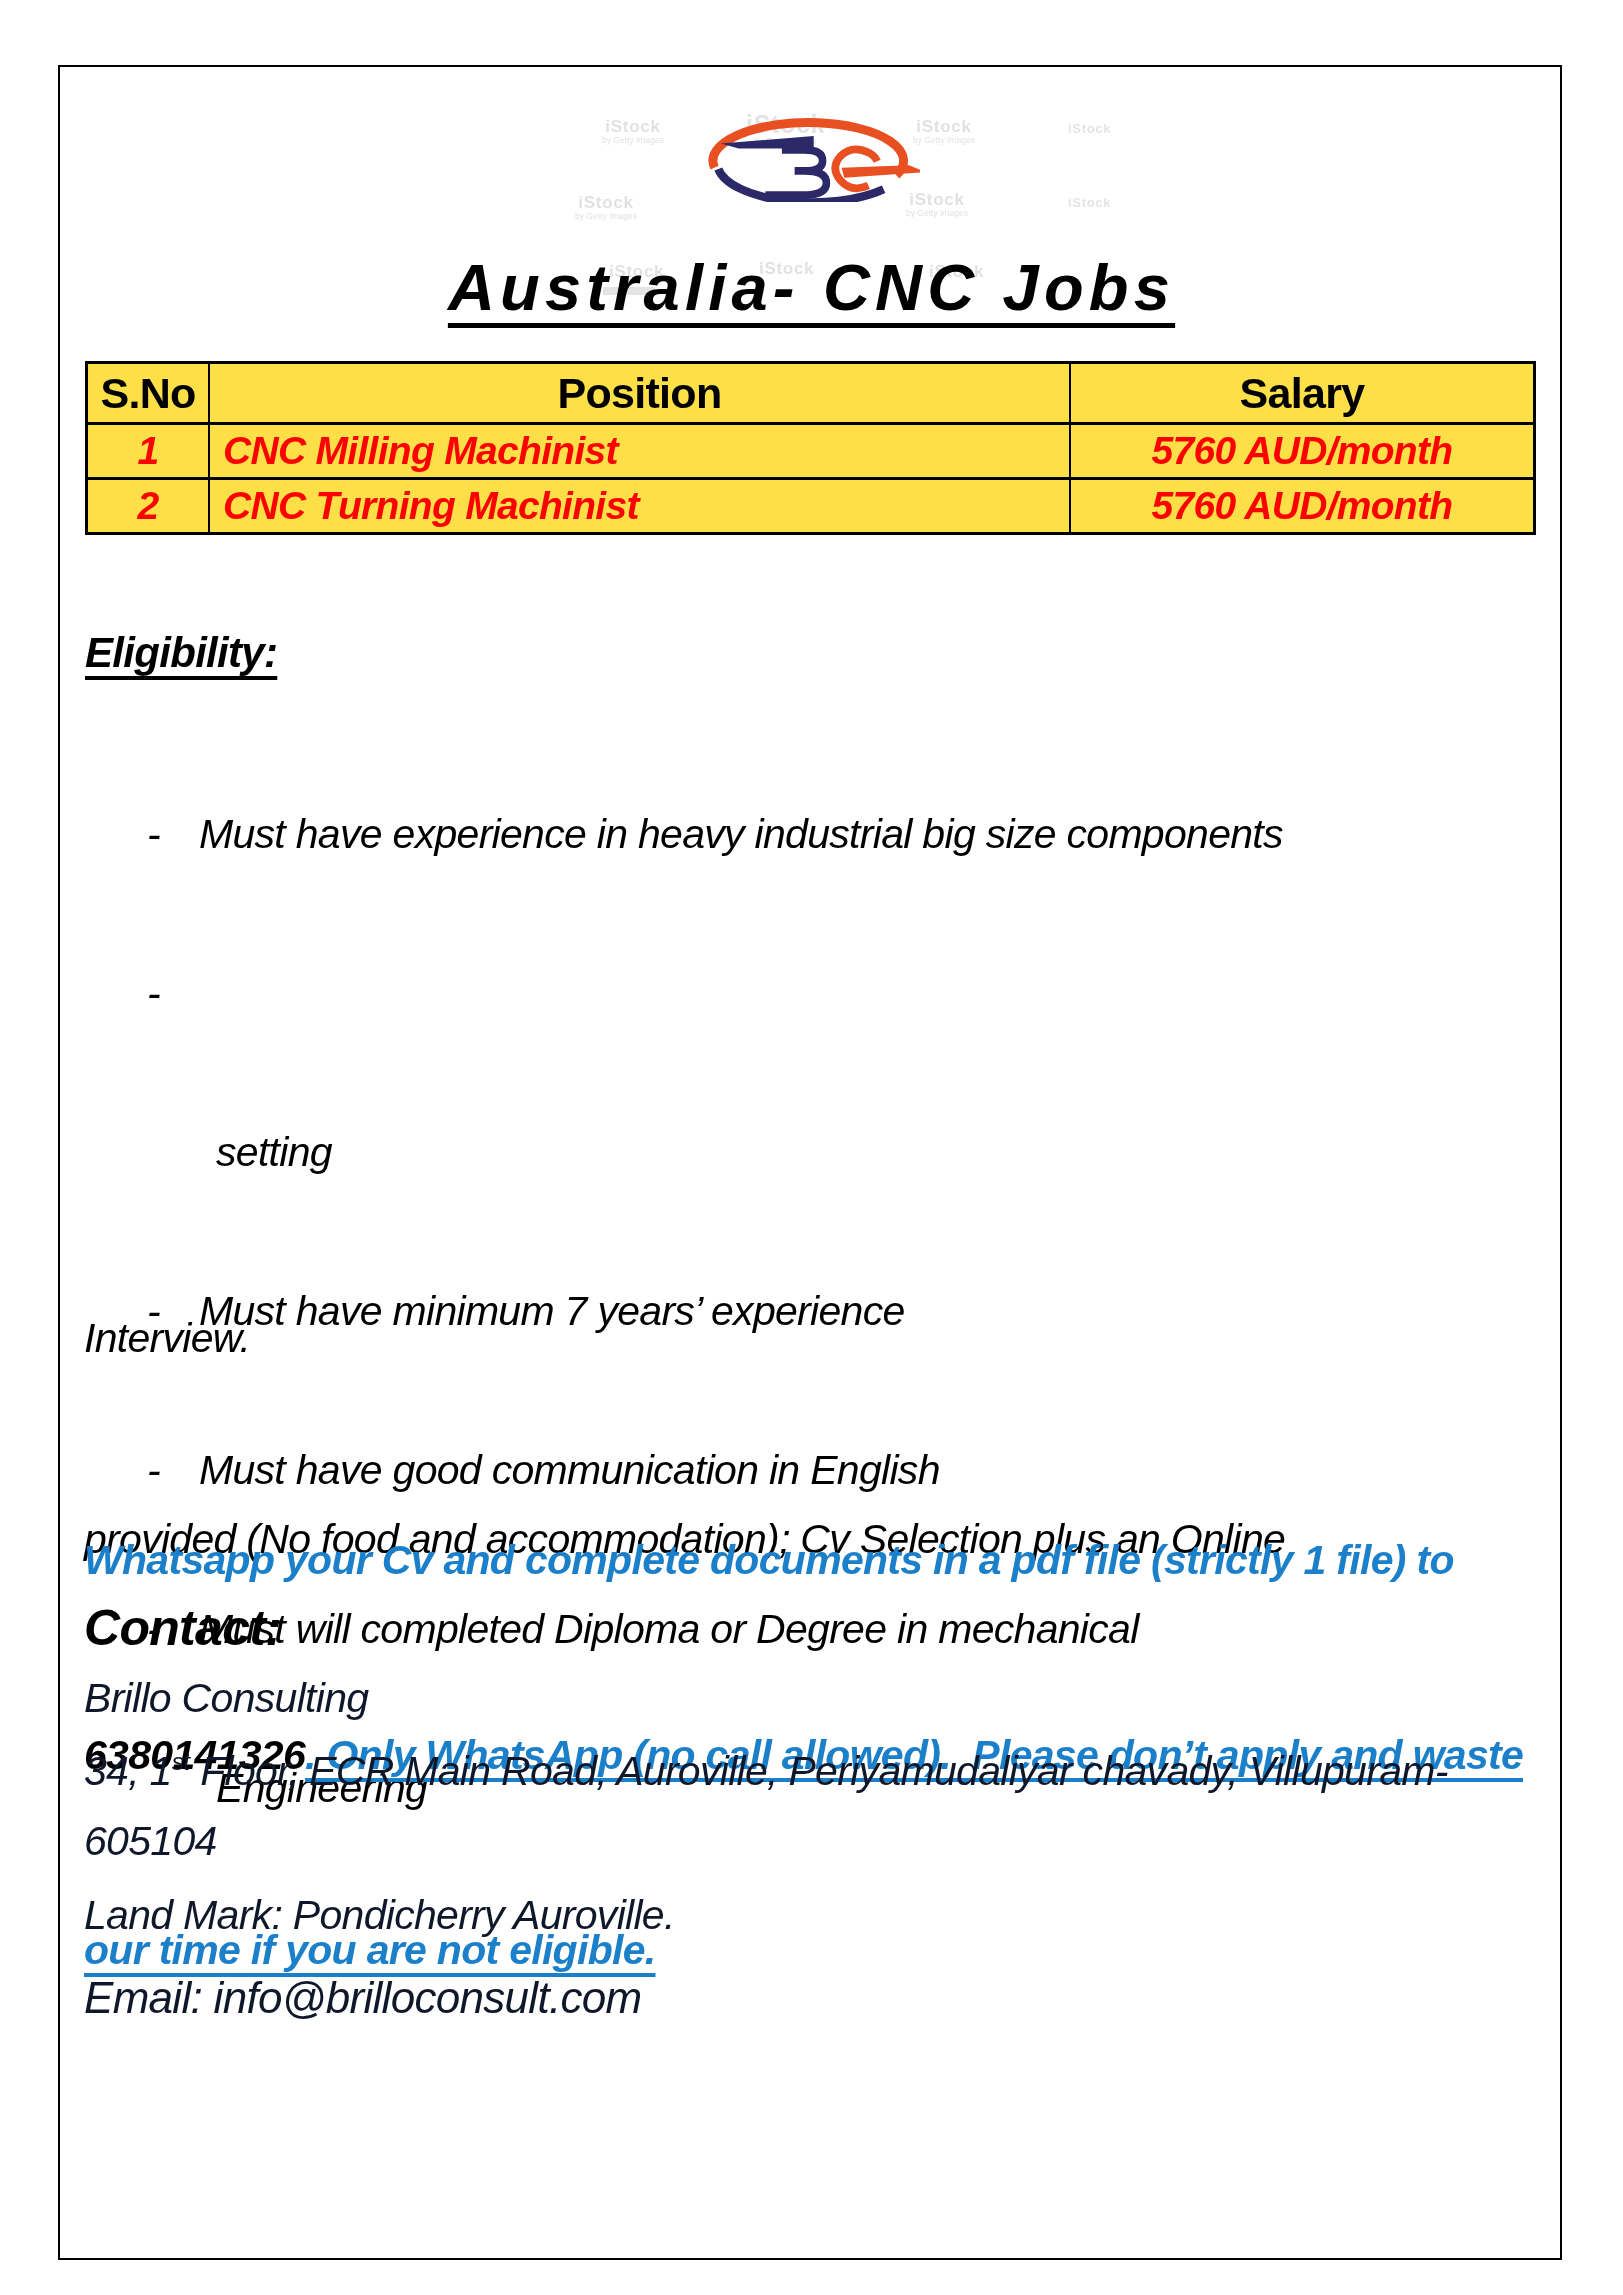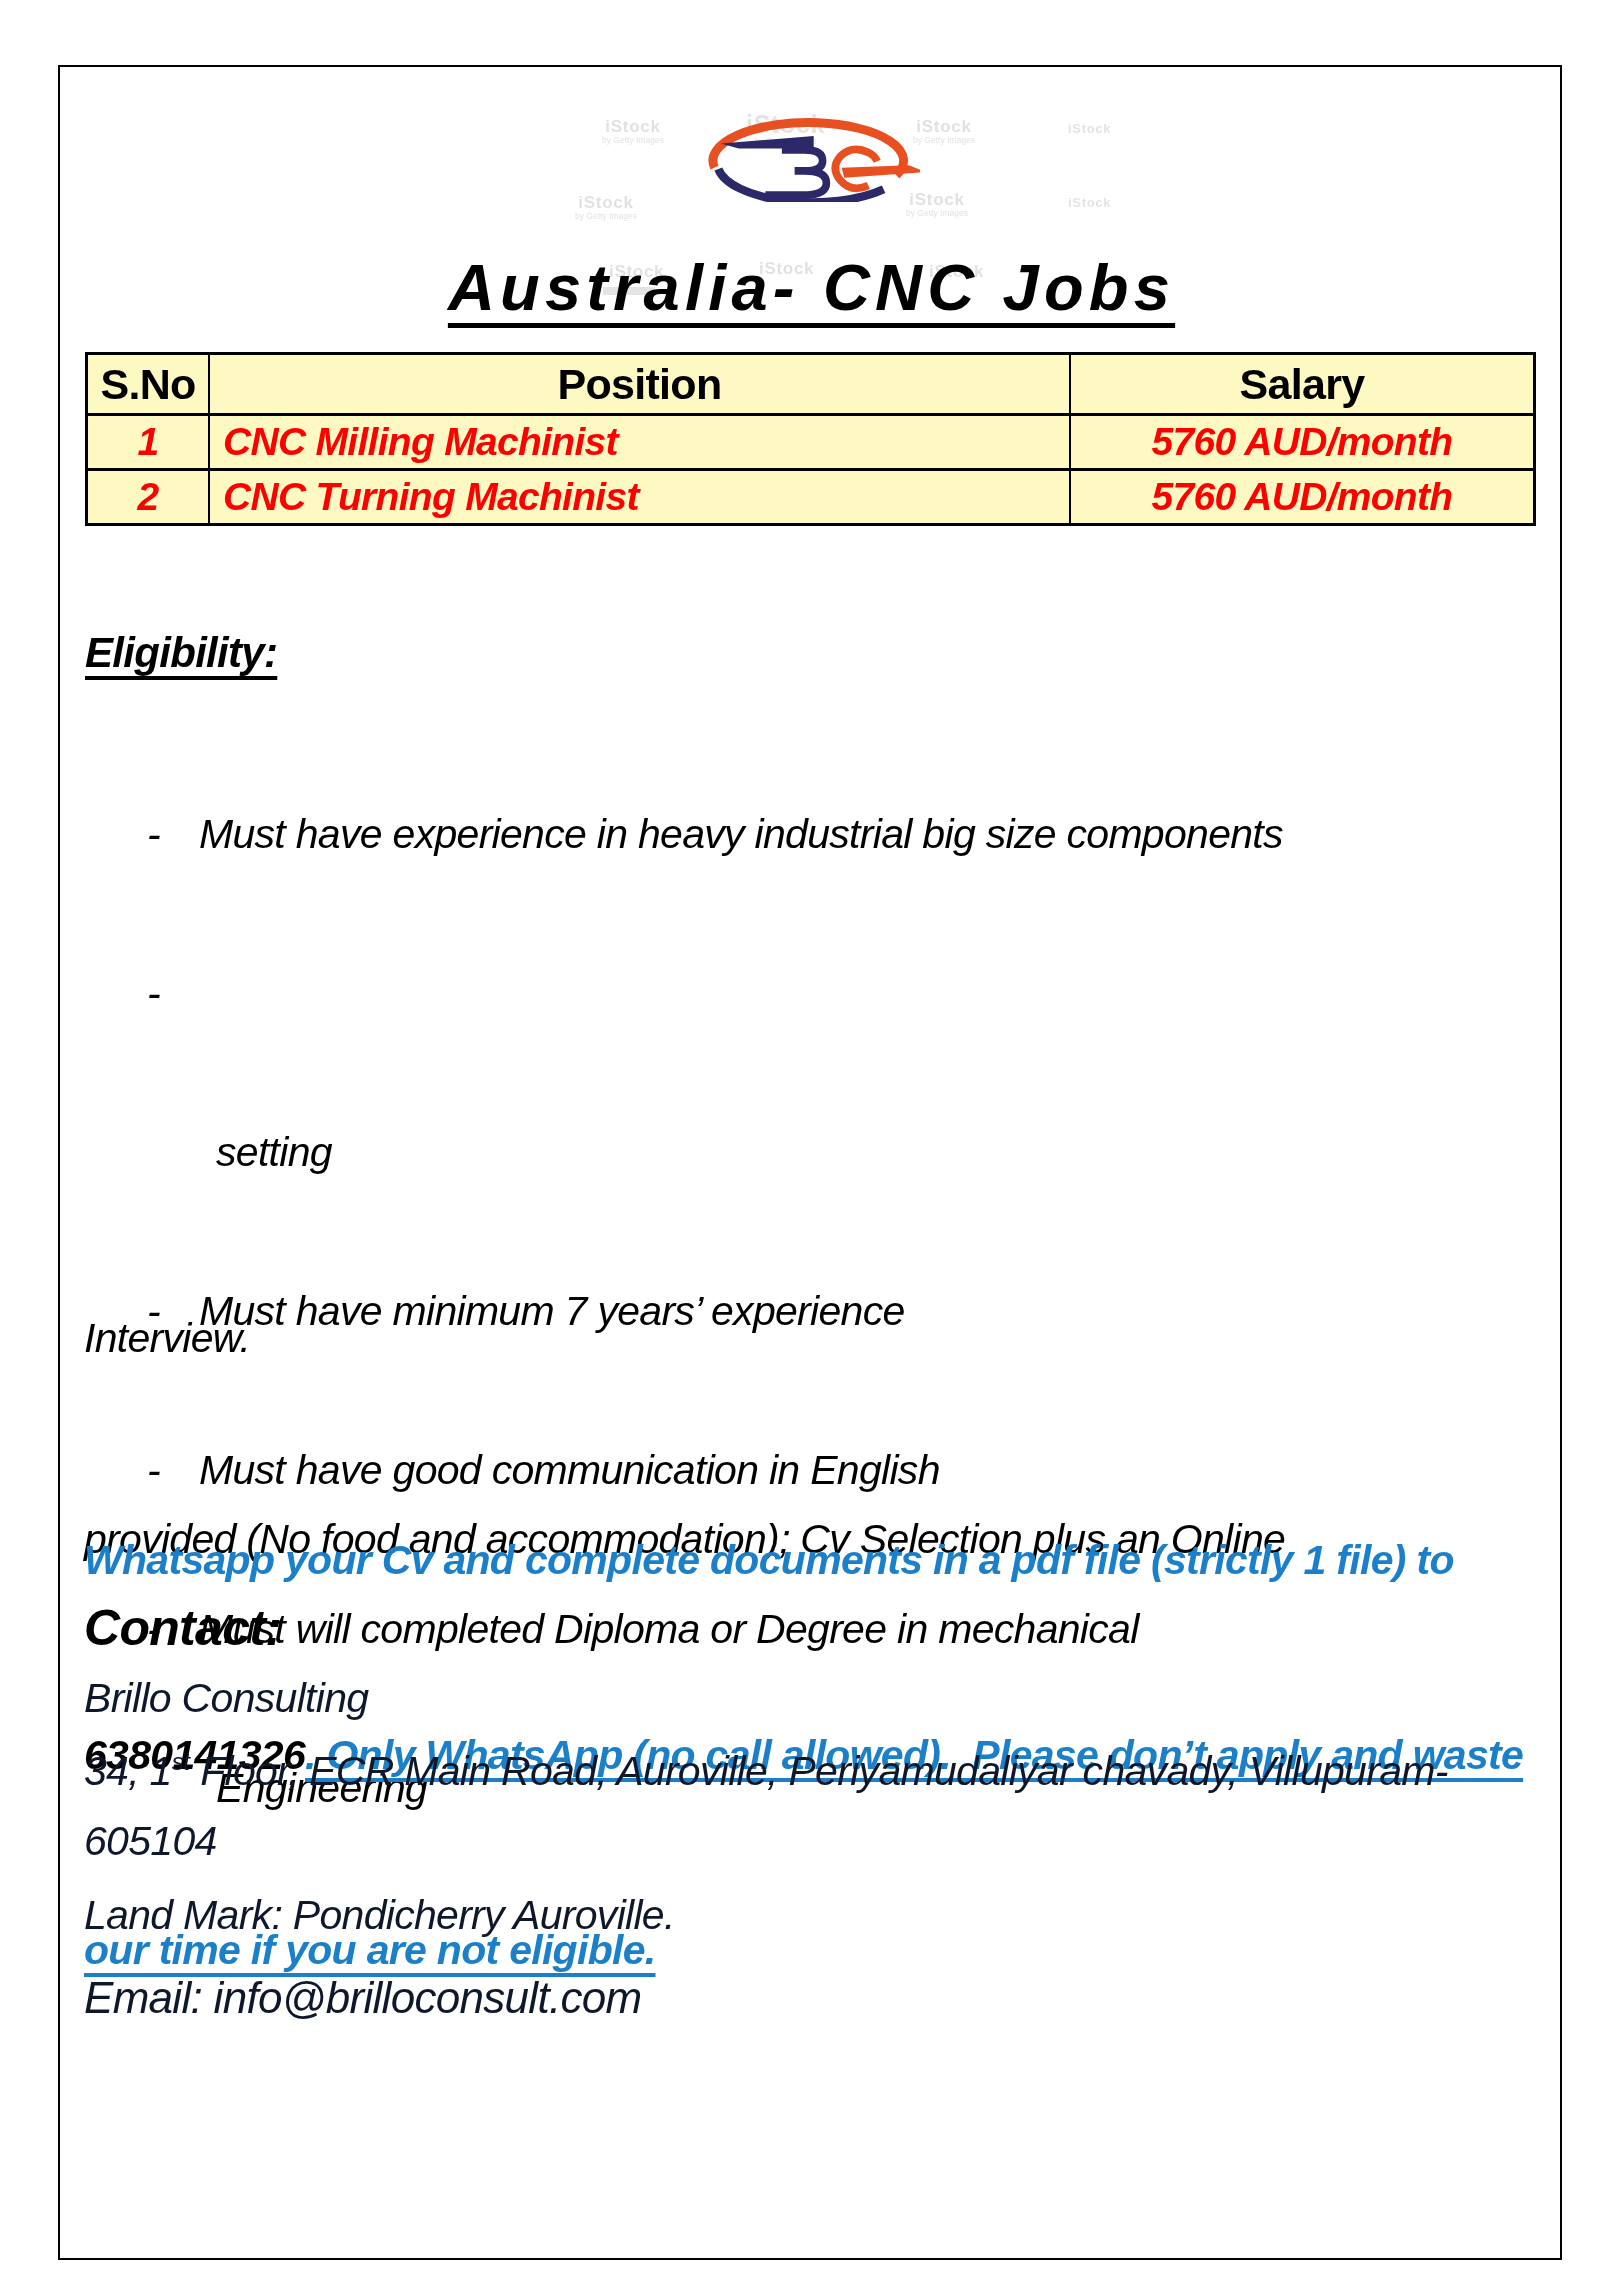--- a/index.html
+++ b/index.html
@@ -27,23 +27,23 @@
   .logo-svg{left:701px;top:113px;width:219px;height:89px;}
   
   .doc-title{
     left:0;right:0;top:255px;text-align:center;
     font-size:65px;font-weight:bold;font-style:italic;letter-spacing:5.2px;
     line-height:1;
     text-decoration:underline;text-decoration-thickness:5.2px;text-underline-offset:13px;
   }
   
   .jobs-table{
-    left:85px;top:352px;width:1451px;
+    left:85px;top:361px;width:1451px;
     border:3.9px solid #000;box-sizing:border-box;
-    background:#fef9c3;
+    background:#fde047;
   }
   .t-row{display:grid;grid-template-columns:122px 861px 1fr;}
   .t-head{height:58px;border-bottom:3.9px solid #000;}
   .t-data{height:52px;}
   .t-data + .t-data{border-top:3.3px solid #000;}
   .c{display:flex;align-items:center;justify-content:center;box-sizing:border-box;}
   .c1,.c2{border-right:2.6px solid #000;}
   .c2.cell-left{justify-content:flex-start;padding-left:13px;}
   .th{font-weight:bold;font-size:43px;letter-spacing:-0.7px;}
   .red-cell{color:#ff0000;font-weight:bold;font-style:italic;font-size:39px;letter-spacing:-0.7px;}

